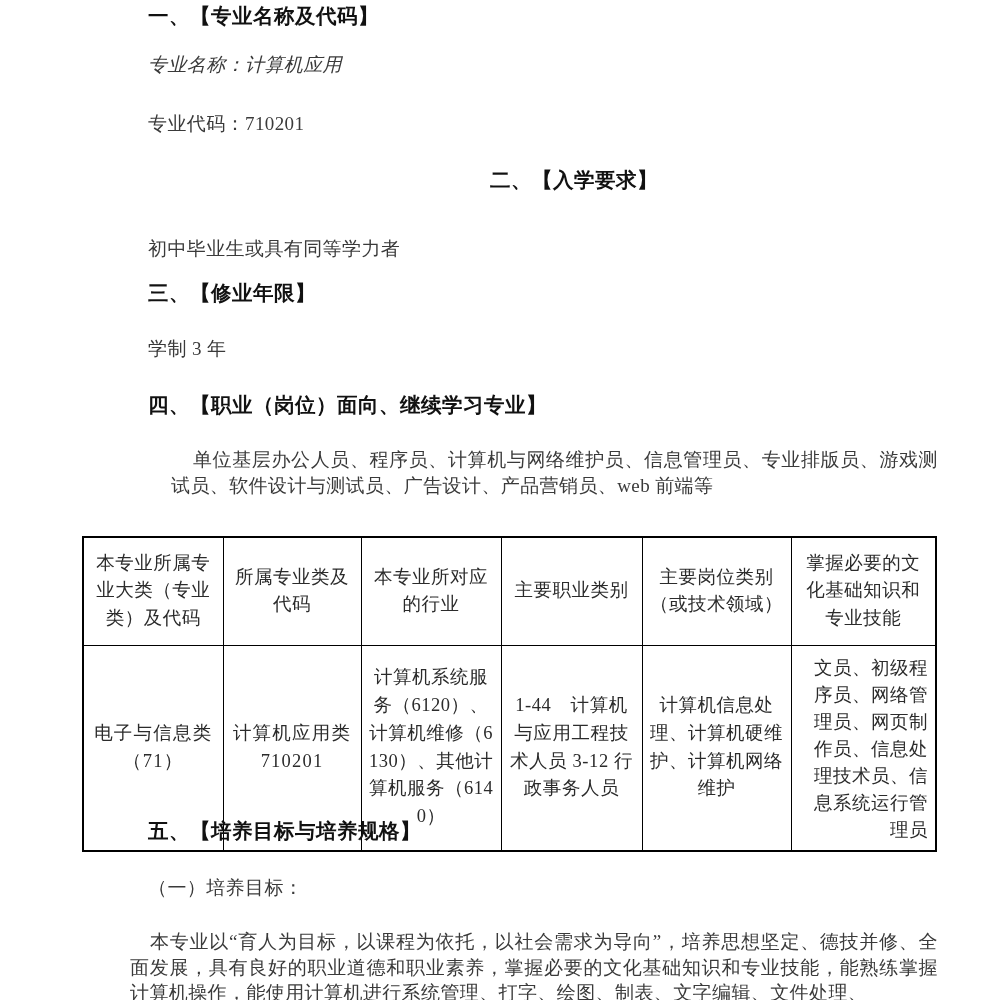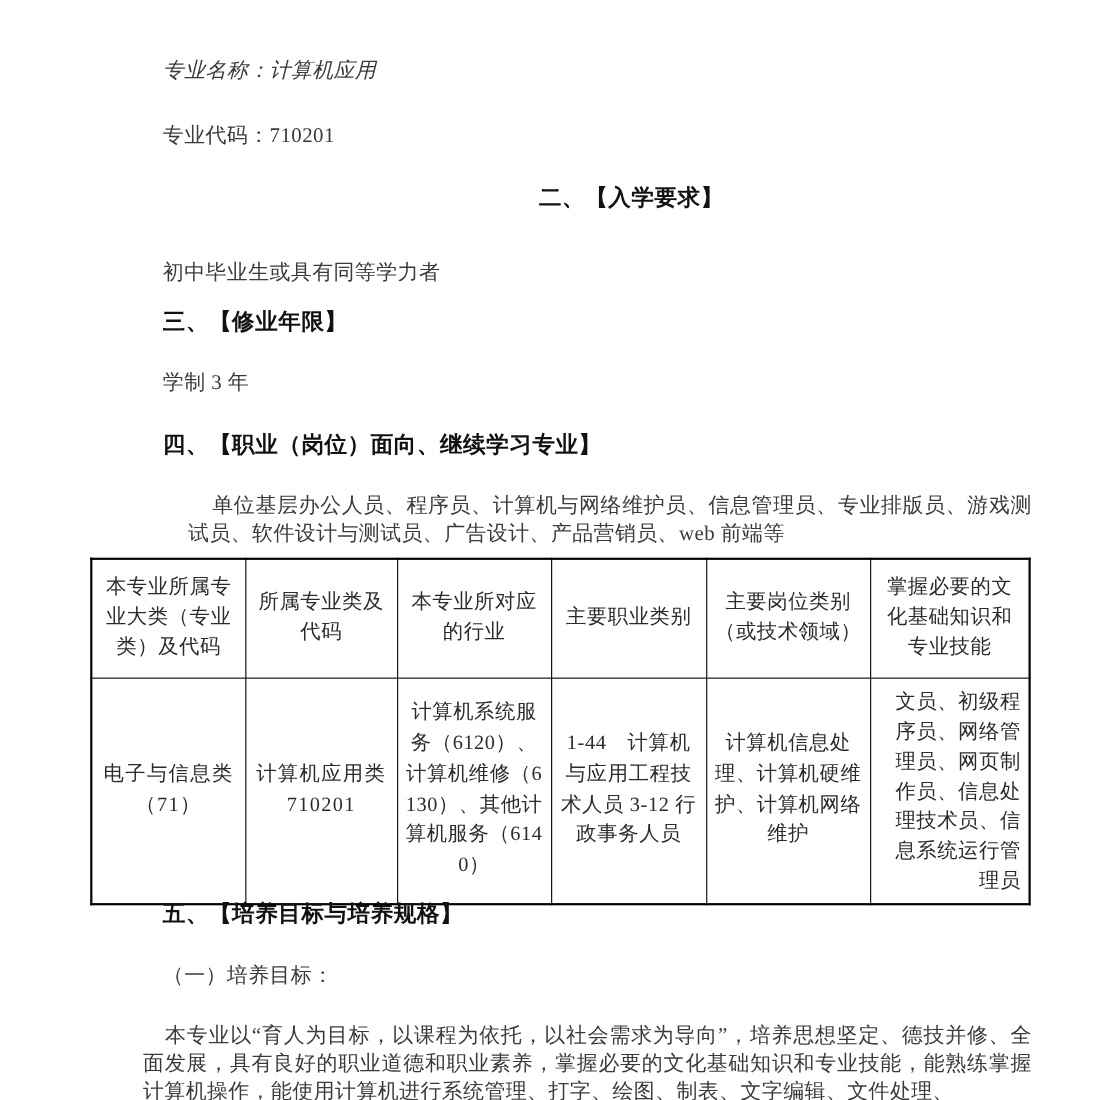--- a/index.html
+++ b/index.html
@@ -56,21 +56,21 @@
     padding-left: 148px;
   }
 
   
   .abs { position: absolute; left: 0; right: 0; }
 
   
   .tbl-wrap {
     position: absolute;
     left: 82px;
-    top: 507px;
+    top: 536px;
     width: 853px;
   }
   table.spec {
     border-collapse: collapse;
     width: 853px;
     table-layout: fixed;
     border: 2px solid #000000;
   }
   table.spec td {
     border: 1.5px solid #000000;
@@ -110,20 +110,23 @@
 
   .cut-line {
     overflow: hidden;
   }
 </style>
 </head>
 <body>
 
 <div class="page">
 
+  <div class="abs" style="top:4px;">
+    <div class="heading">一、【专业名称及代码】</div>
+  </div>
   <div class="abs" style="top:52px;font-style:italic;">
     <div class="para">专业名称：计算机应用</div>
   </div>
   <div class="abs" style="top:111px;">
     <div class="para">专业代码：710201</div>
   </div>
 
   <div class="abs" style="top:168px;text-align:center;">
     <div class="heading">二、【入学要求】</div>
   </div>

